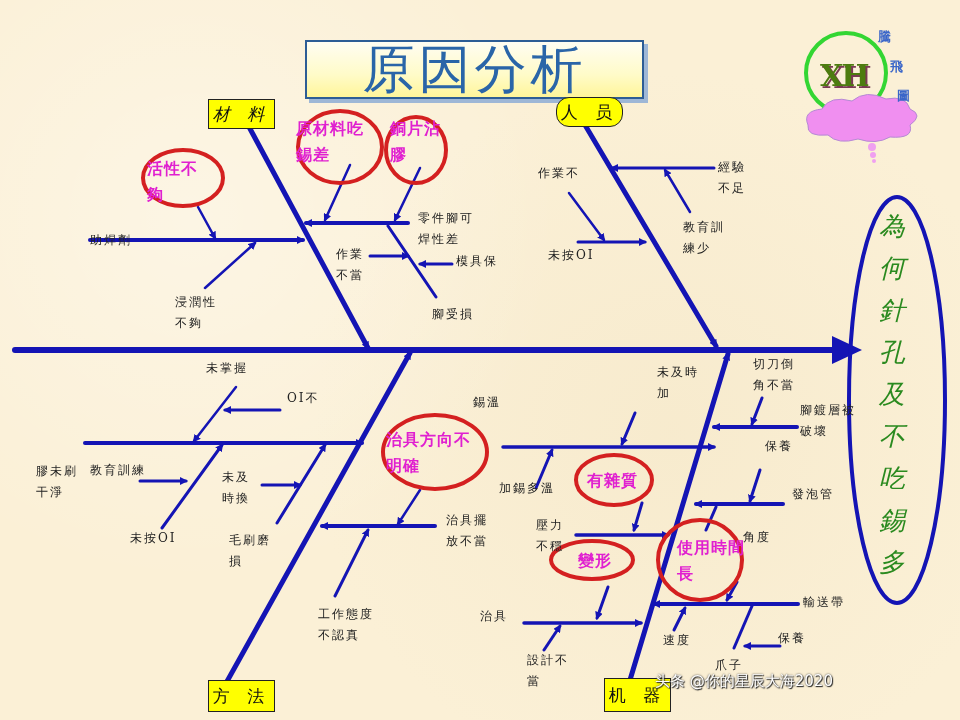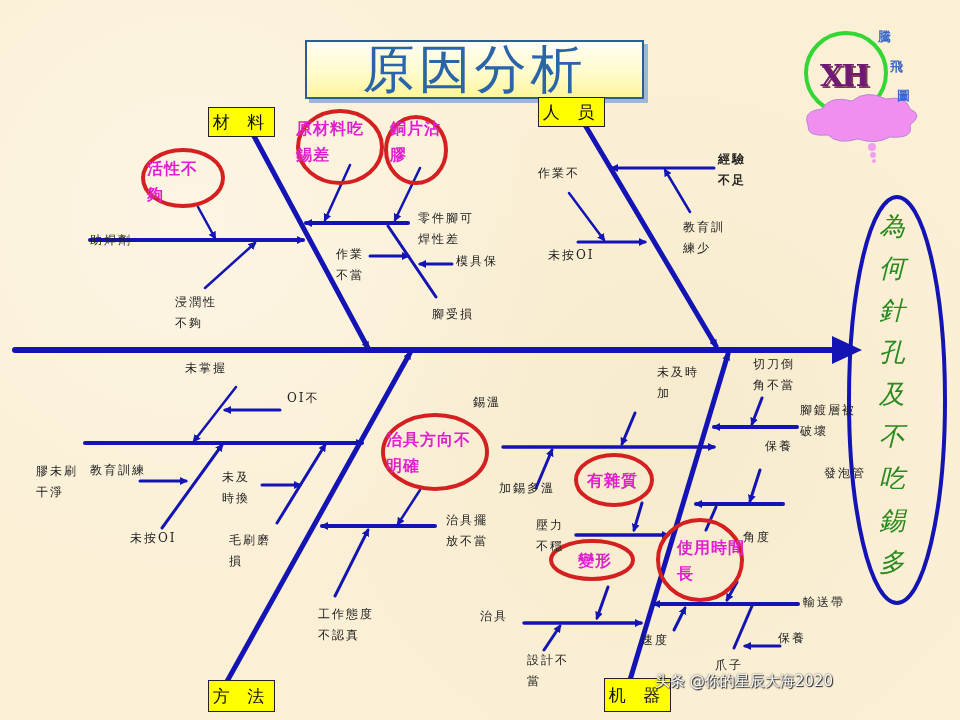--- a/index.html
+++ b/index.html
@@ -41,21 +41,21 @@
     line-height: 26px; white-space: pre; letter-spacing: 1px;
   }
   .effect {
     position: absolute; left: 862px; top: 205px; width: 60px;
     font-size: 26px; color: #2a8a1f; font-style: italic;
     line-height: 42px; text-align: center; white-space: pre;
   }
   .logo-text {
     position: absolute; left: 820px; top: 58px;
     font-family: "DejaVu Serif", serif; font-size: 30px; font-weight: bold;
-    color: #701a75; text-shadow: 2px 2px 0 #7a3a55; letter-spacing: -2px;
+    color: #4d7c0f; text-shadow: 2px 2px 0 #7a3a55; letter-spacing: -2px;
   }
   .logo-side {
     position: absolute; font-size: 13px; color: #3a66c9; font-weight: bold;
   }
   .watermark {
     position: absolute; left: 655px; top: 672px;
     font-family: "DejaVu Sans", sans-serif; font-size: 15px; color: #fff;
     text-shadow: 0 0 2px #333, 1px 1px 1px #222;
     white-space: pre;
   }
@@ -149,22 +149,22 @@
 
 <div class="title-box">
   <span class="title-text">原因分析</span>
 </div>
 
 <div class="logo-text">XH</div>
 <div class="logo-side" style="left:878px;top:28px;">騰</div>
 <div class="logo-side" style="left:890px;top:58px;">飛</div>
 <div class="logo-side" style="left:897px;top:87px;">圖</div>
 
-<div class="cat-box" style="left:208px;top:107px;width:65px;height:28px;">材 料</div>
-<div class="cat-box" style="left:538px;top:97px;width:65px;height:28px;">人 员</div>
+<div class="cat-box" style="left:208px;top:99px;width:65px;height:28px;font-style:italic;">材 料</div>
+<div class="cat-box" style="left:556px;top:97px;width:65px;height:28px;border-radius:13px;">人 员</div>
 <div class="cat-box" style="left:208px;top:680px;width:65px;height:30px;">方 法</div>
 <div class="cat-box" style="left:604px;top:678px;width:65px;height:32px;">机 器</div>
 
 <div class="effect">為
 何
 針
 孔
 及
 不
 吃
@@ -182,26 +182,26 @@
 膠</div>
 <div class="label" style="left:418px;top:208px;">零件腳可
 焊性差</div>
 <div class="label" style="left:336px;top:244px;">作業
 不當</div>
 <div class="label" style="left:456px;top:251px;">模具保</div>
 <div class="label" style="left:432px;top:304px;">腳受損</div>
 
 <div class="label" style="left:538px;top:163px;">作業不</div>
 <div class="label" style="left:548px;top:245px;">未按OI</div>
-<div class="label" style="left:718px;top:149px;font-weight:bold;">經驗
+<div class="label" style="left:718px;top:157px;">經驗
 不足</div>
 <div class="label" style="left:683px;top:217px;">教育訓
 練少</div>
 
-<div class="label" style="left:185px;top:358px;">未掌握</div>
+<div class="label" style="left:206px;top:358px;">未掌握</div>
 <div class="label" style="left:287px;top:388px;">OI不</div>
 <div class="label" style="left:36px;top:425px;margin-top:36px;">膠未刷
 干淨</div>
 <div class="label" style="left:90px;top:460px;">教育訓練</div>
 <div class="label" style="left:130px;top:528px;">未按OI</div>
 <div class="label" style="left:222px;top:467px;">未及
 時換</div>
 <div class="label" style="left:229px;top:530px;">毛刷磨
 損</div>
 <div class="hl" style="left:386px;top:427px;">治具方向不
@@ -220,22 +220,22 @@
 不穩</div>
 <div class="hl" style="left:578px;top:548px;">變形</div>
 <div class="label" style="left:480px;top:606px;">治具</div>
 <div class="label" style="left:527px;top:650px;">設計不
 當</div>
 <div class="label" style="left:753px;top:354px;">切刀倒
 角不當</div>
 <div class="label" style="left:800px;top:400px;">腳鍍層被
 破壞</div>
 <div class="label" style="left:765px;top:436px;">保養</div>
-<div class="label" style="left:792px;top:463px;margin-left:32px;">發泡管</div>
+<div class="label" style="left:792px;top:484px;">發泡管</div>
 <div class="label" style="left:743px;top:527px;">角度</div>
 <div class="hl" style="left:677px;top:535px;">使用時間
 長</div>
 <div class="label" style="left:803px;top:592px;">輸送帶</div>
-<div class="label" style="left:641px;top:630px;">速度</div>
+<div class="label" style="left:663px;top:630px;">速度</div>
 <div class="label" style="left:778px;top:628px;">保養</div>
 <div class="label" style="left:715px;top:655px;">爪子</div>
 
 <div class="watermark">头条 @你的星辰大海2020</div>
 
 </body></html>

